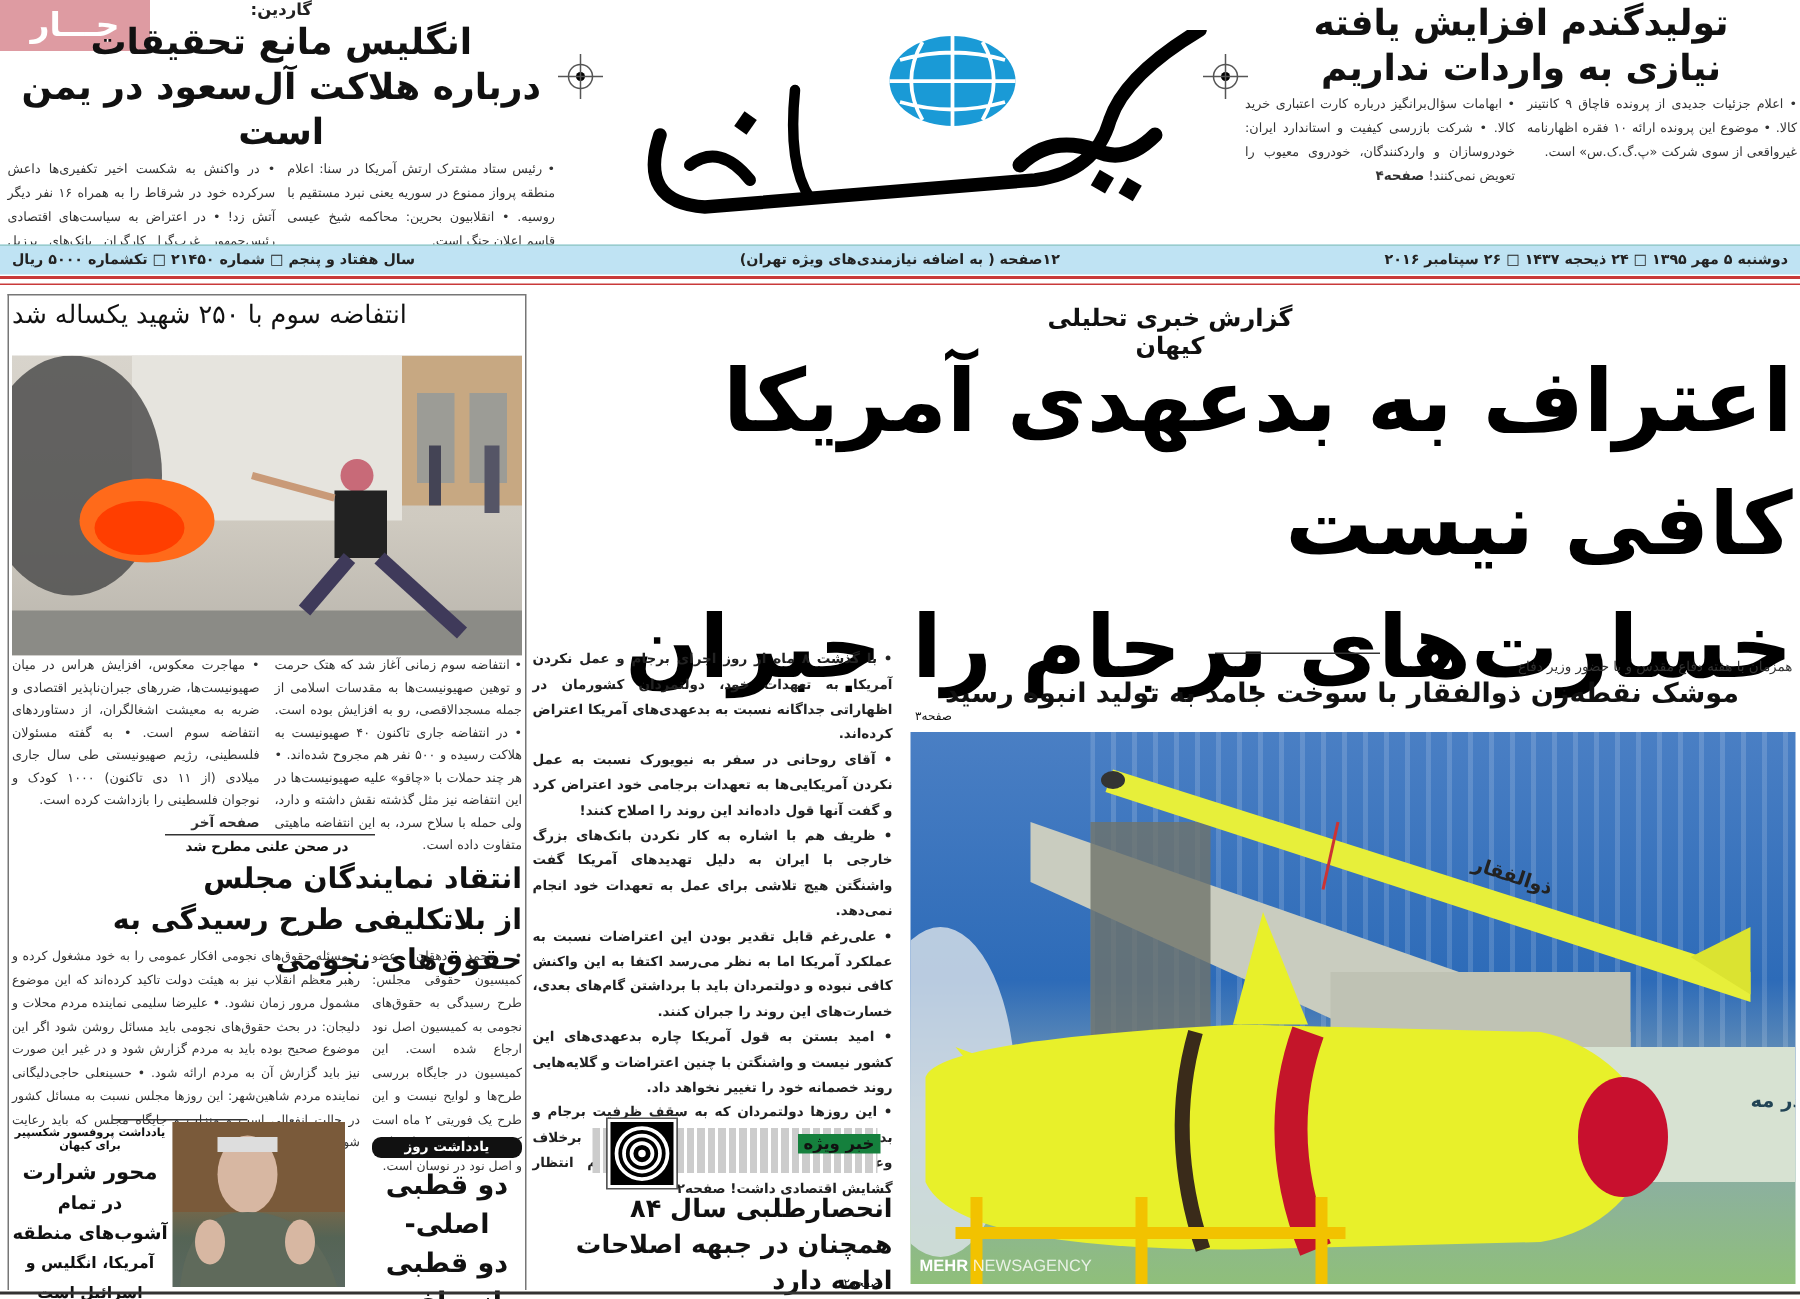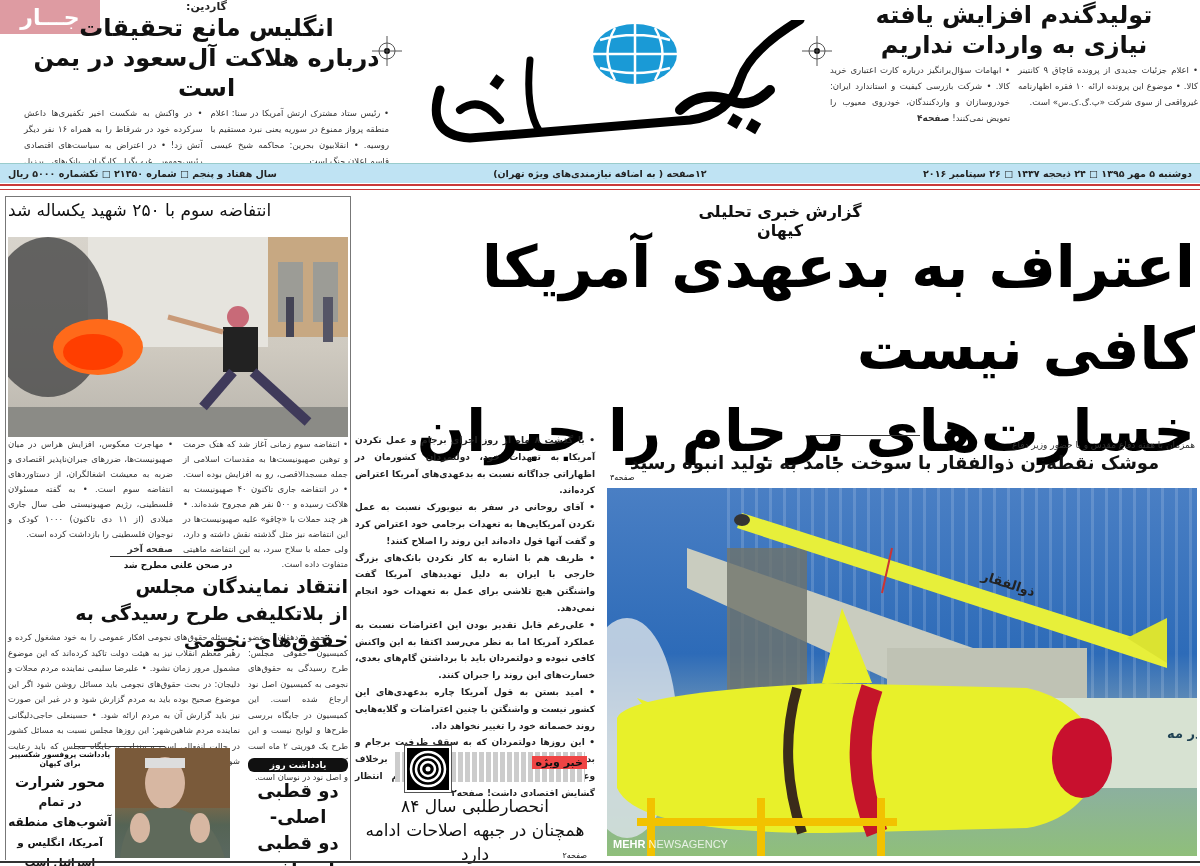--- a/index.html
+++ b/index.html
@@ -19,22 +19,22 @@
 .red-line{position:absolute;left:0;width:1200px;height:2px;background:#c93a3a}
 
 .main-kicker{position:absolute;left:600px;top:202px;width:200px;text-align:center;font-size:16px;font-weight:bold;transform:translateX(-50%);direction:rtl}
 .main-hl{position:absolute;left:360px;top:226px;width:835px;text-align:right;direction:rtl;font-weight:900;font-size:58px;line-height:82px;letter-spacing:-1px;color:#000;font-family:"DejaVu Sans",sans-serif}
 
 .center-col{position:absolute;left:355px;top:432px;width:240px;direction:rtl;font-size:9px;line-height:16.8px;font-weight:bold;text-align:justify;color:#222}
 .center-col p{margin:0}
 .special{position:absolute;left:355px;top:740px;width:240px;height:120px}
 .spiral{position:absolute;left:50px;top:6px;width:46px;height:46px;background:#000;border:2px solid #fff;outline:1px solid #555}
 .stripe-bar{position:absolute;left:40px;top:12px;width:190px;height:30px;background:repeating-linear-gradient(90deg,#ccc 0 5px,#fff 5px 7px)}
-.special-label{position:absolute;right:8px;top:16px;font-size:11px;font-weight:bold;background:#ef4444;padding:0 4px}
-.special-hl{position:absolute;left:0;top:54px;width:240px;text-align:center;direction:rtl;font-weight:normal;font-size:17px;line-height:24px}
+.special-label{position:absolute;right:8px;top:16px;font-size:11px;font-weight:bold;background:#15803d;padding:0 4px}
+.special-hl{position:absolute;left:0;top:54px;width:240px;text-align:right;direction:rtl;font-weight:bold;font-size:17px;line-height:24px}
 .special-ref{position:absolute;right:8px;bottom:0;font-size:8px}
 
 .missile-kicker{position:absolute;left:610px;top:440px;width:585px;text-align:right;font-size:9px;direction:rtl;color:#333}
 .missile-hl{position:absolute;left:610px;top:452px;width:560px;text-align:left;font-size:18px;font-weight:bold;direction:rtl}
 .missile-ref{position:absolute;left:610px;top:473px;font-size:8px;direction:rtl}
 .missile-photo{position:absolute;left:607px;top:488px;width:590px;height:368px;overflow:hidden;background:linear-gradient(180deg,#4a7fc4 0%,#2d6bb8 45%,#8aa7b6 70%,#8fbf7a 100%)}
 .curtain{position:absolute;top:0;height:240px;background:repeating-linear-gradient(90deg,rgba(255,255,255,.15) 0 3px,transparent 3px 14px)}
 .watermark{position:absolute;left:6px;bottom:6px;color:#fff;font-size:11px;font-weight:bold;font-family:"Liberation Sans",sans-serif}
 .watermark span{font-weight:normal;opacity:.8}
 
@@ -57,21 +57,21 @@
 .shaw-kicker{font-size:7.5px;font-weight:bold}
 .shaw-hl{font-size:12px;font-weight:bold;line-height:20px;margin-top:4px}
 .bottom-rule{position:absolute;left:0;top:861px;width:1200px;height:2px;background:#333}
 .vrule{position:absolute;width:1px;background:#777}
 </style>
 </head>
 <body>
 
 <div class="jar-badge">جـــار</div>
 
-<div class="top-story" style="left:5px;width:365px;margin-left:19px;">
+<div class="top-story" style="left:5px;width:365px;">
   <div class="kicker">گاردین:</div>
   <div class="hl-big">انگلیس مانع تحقیقات</div>
   <div class="hl-big">درباره هلاکت آل‌سعود در یمن است</div>
   <div class="bullets">
     <div class="col">• رئیس ستاد مشترک ارتش آمریکا در سنا: اعلام منطقه پرواز ممنوع در سوریه یعنی نبرد مستقیم با روسیه. • انقلابیون بحرین: محاکمه شیخ عیسی قاسم اعلان جنگ است.</div>
     <div class="col"><span>• در واکنش به شکست اخیر تکفیری‌ها داعش سرکرده خود در شرقاط را به همراه ۱۶ نفر دیگر آتش زد! • در اعتراض به سیاست‌های اقتصادی رئیس‌جمهور غرب‌گرا کارگران بانک‌های برزیل دست از کار کشیدند.</span> <span class="page-ref">صفحه‌آخر</span></div>
   </div>
 </div>
 
 <div class="logo">

